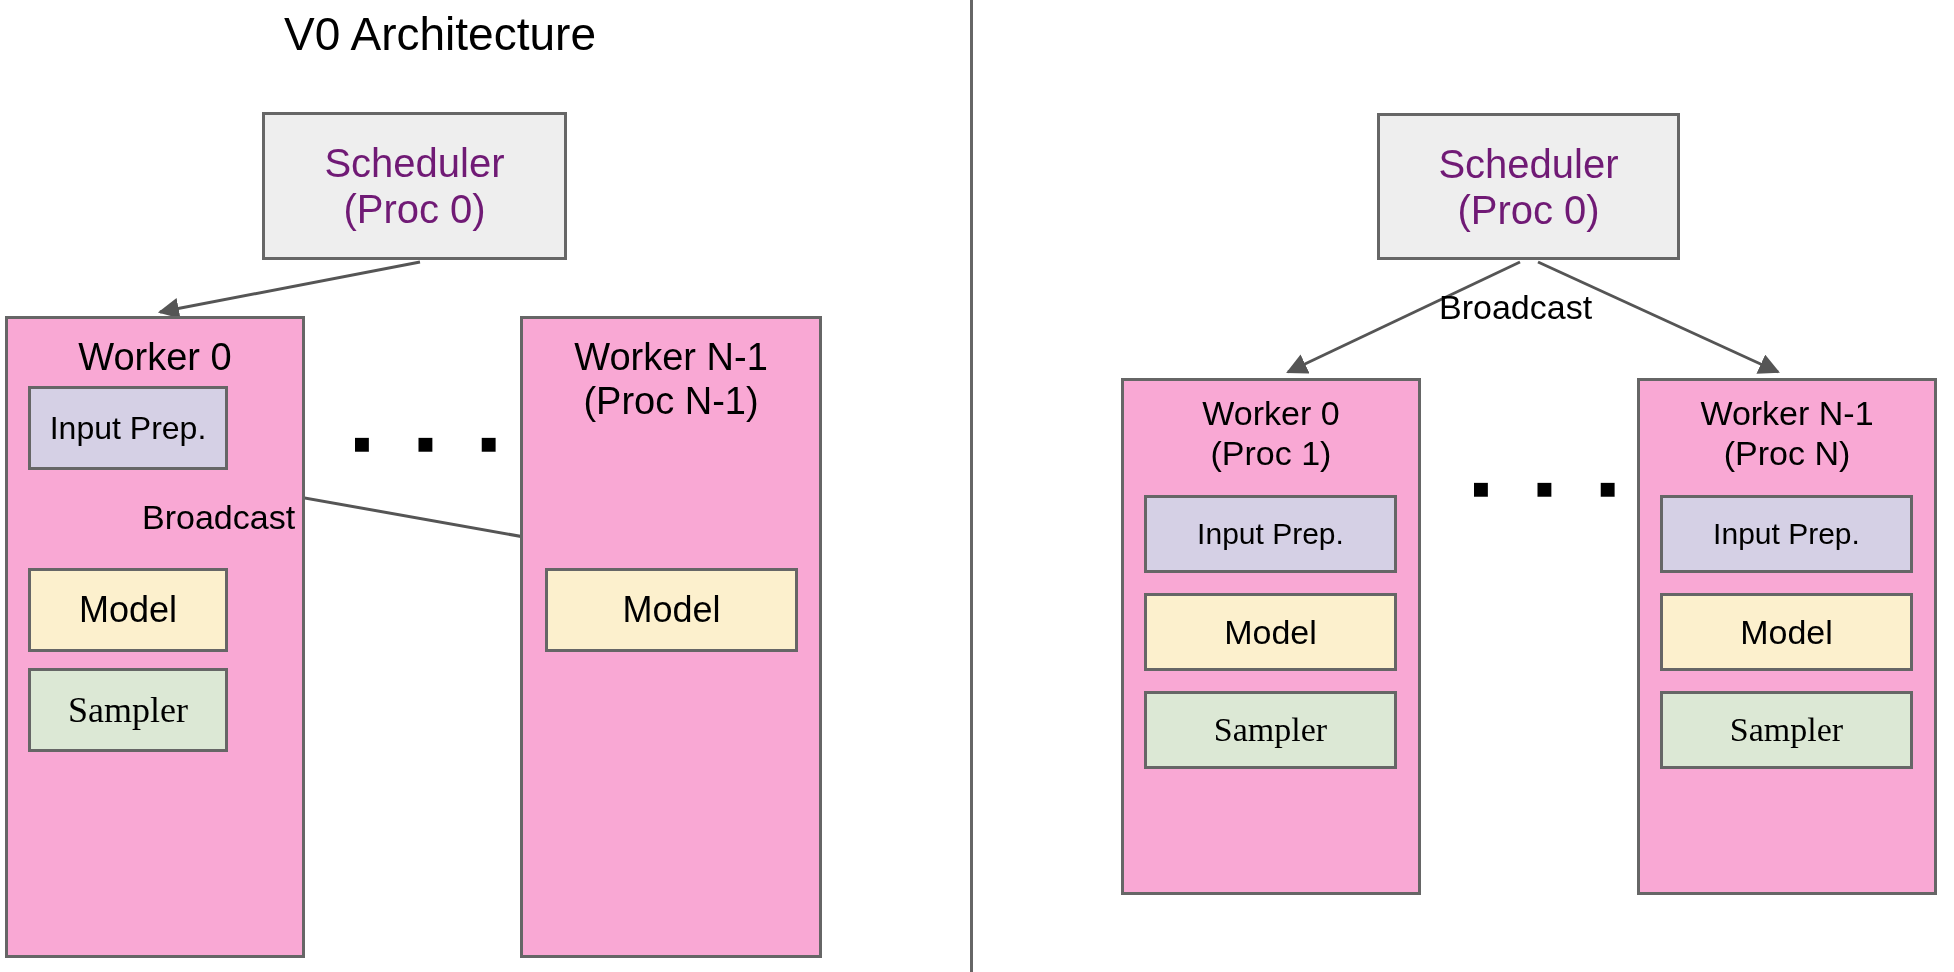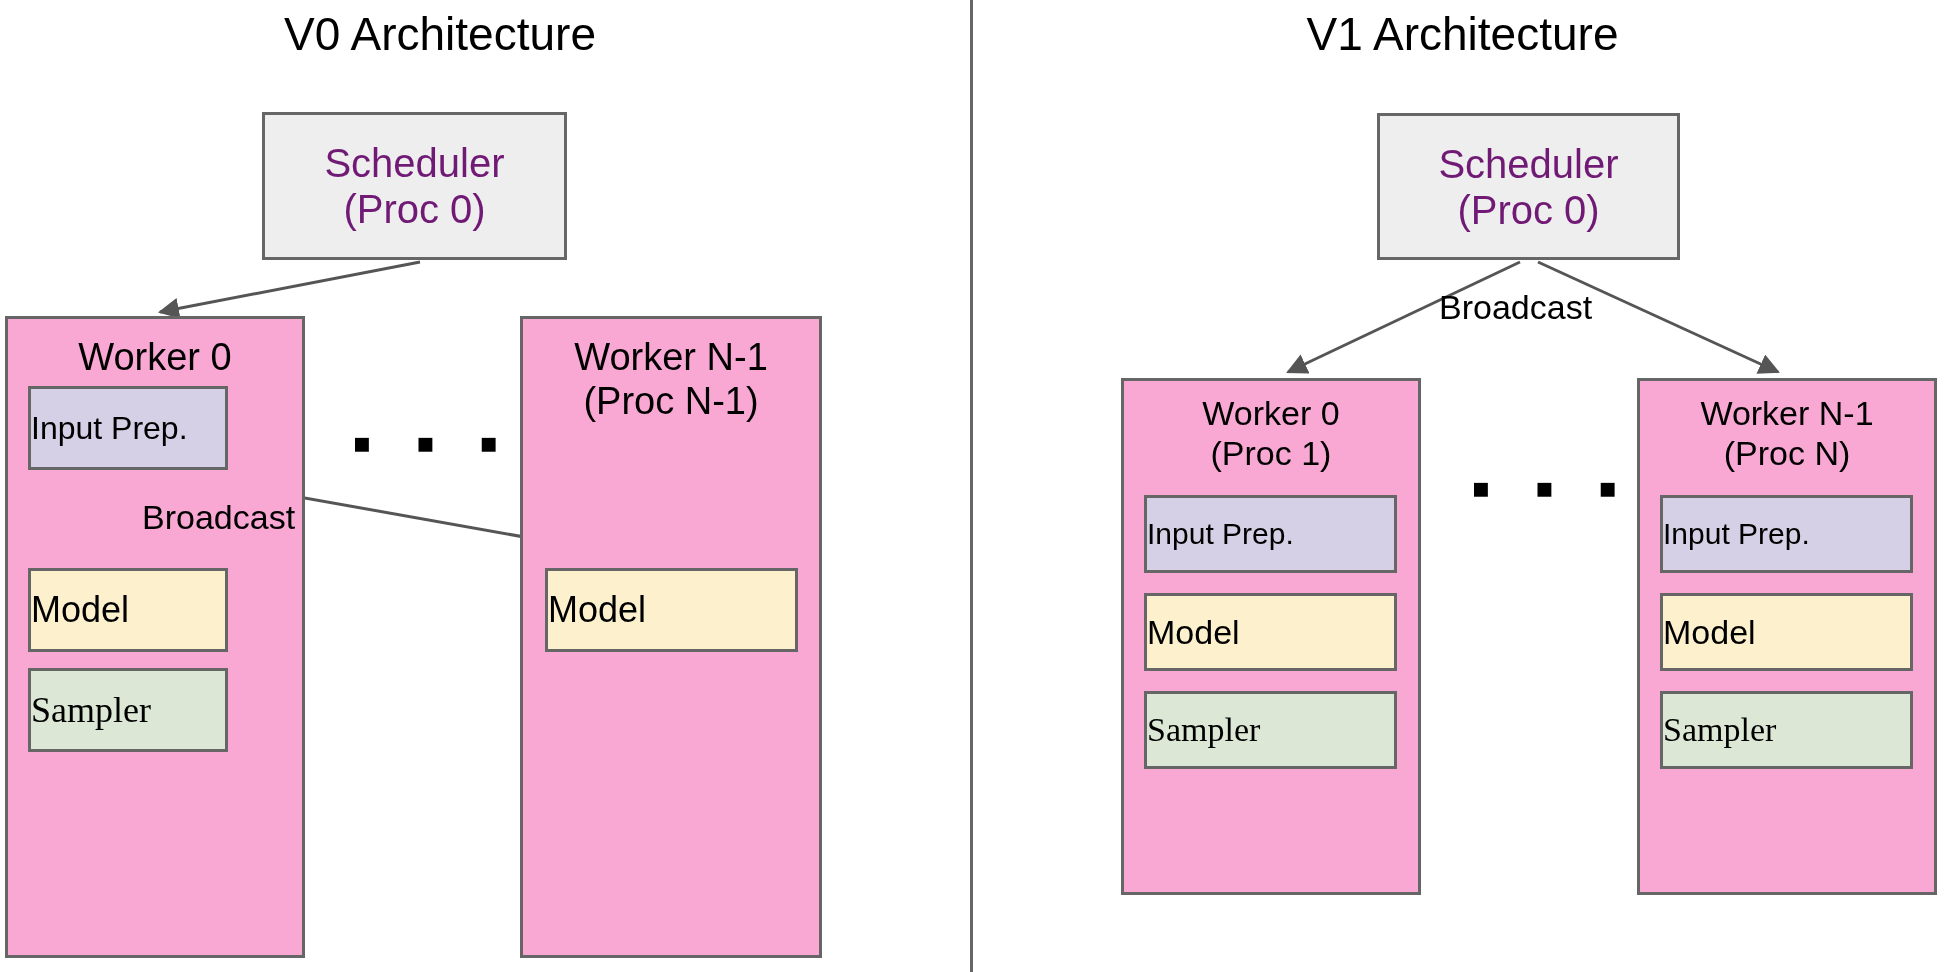--- a/index.html
+++ b/index.html
@@ -73,21 +73,21 @@
     color: #000000;
   }
   .worker-title.small { font-size: 34px; line-height: 40px; }
 
   .subbox {
     position: absolute;
     box-sizing: border-box;
     border: 3px solid #666666;
     display: flex;
     align-items: center;
-    justify-content: flex-start;
+    justify-content: center;
     text-align: center;
   }
   .subbox-label { color: #000000; }
   .sub-input  { background: #d5d0e5; }
   .sub-model  { background: #fcf0cd; }
   .sub-sampler{ background: #dce8d5; font-family: Liberation Serif, serif; }
 
   .ellipsis {
     position: absolute;
     font-size: 56px;
@@ -170,21 +170,20 @@
     </div>
     <div class="subbox sub-model" style="left:545px; top:568px; width:253px; height:84px;">
       <span class="subbox-label" style="font-size:36px;">Model</span>
     </div>
   </div>
 
   <div class="divider"></div>
 
   <div class="panel" id="panel-v1">
 
-    <div class="panel-title" style="left:0; top:8px; width:983px;">V1 Architecture</div>
 
     <div class="box node-scheduler" style="left:406px; top:113px; width:303px; height:147px;">
       <div class="box-label">Scheduler
 (Proc 0)</div>
     </div>
 
     <div class="edge-label" style="left:468px; top:288px;">Broadcast</div>
 
     <div class="box box-container" style="left:150px; top:378px; width:300px; height:517px;">
       <div class="worker-title small" style="margin-top:12px;">Worker 0

